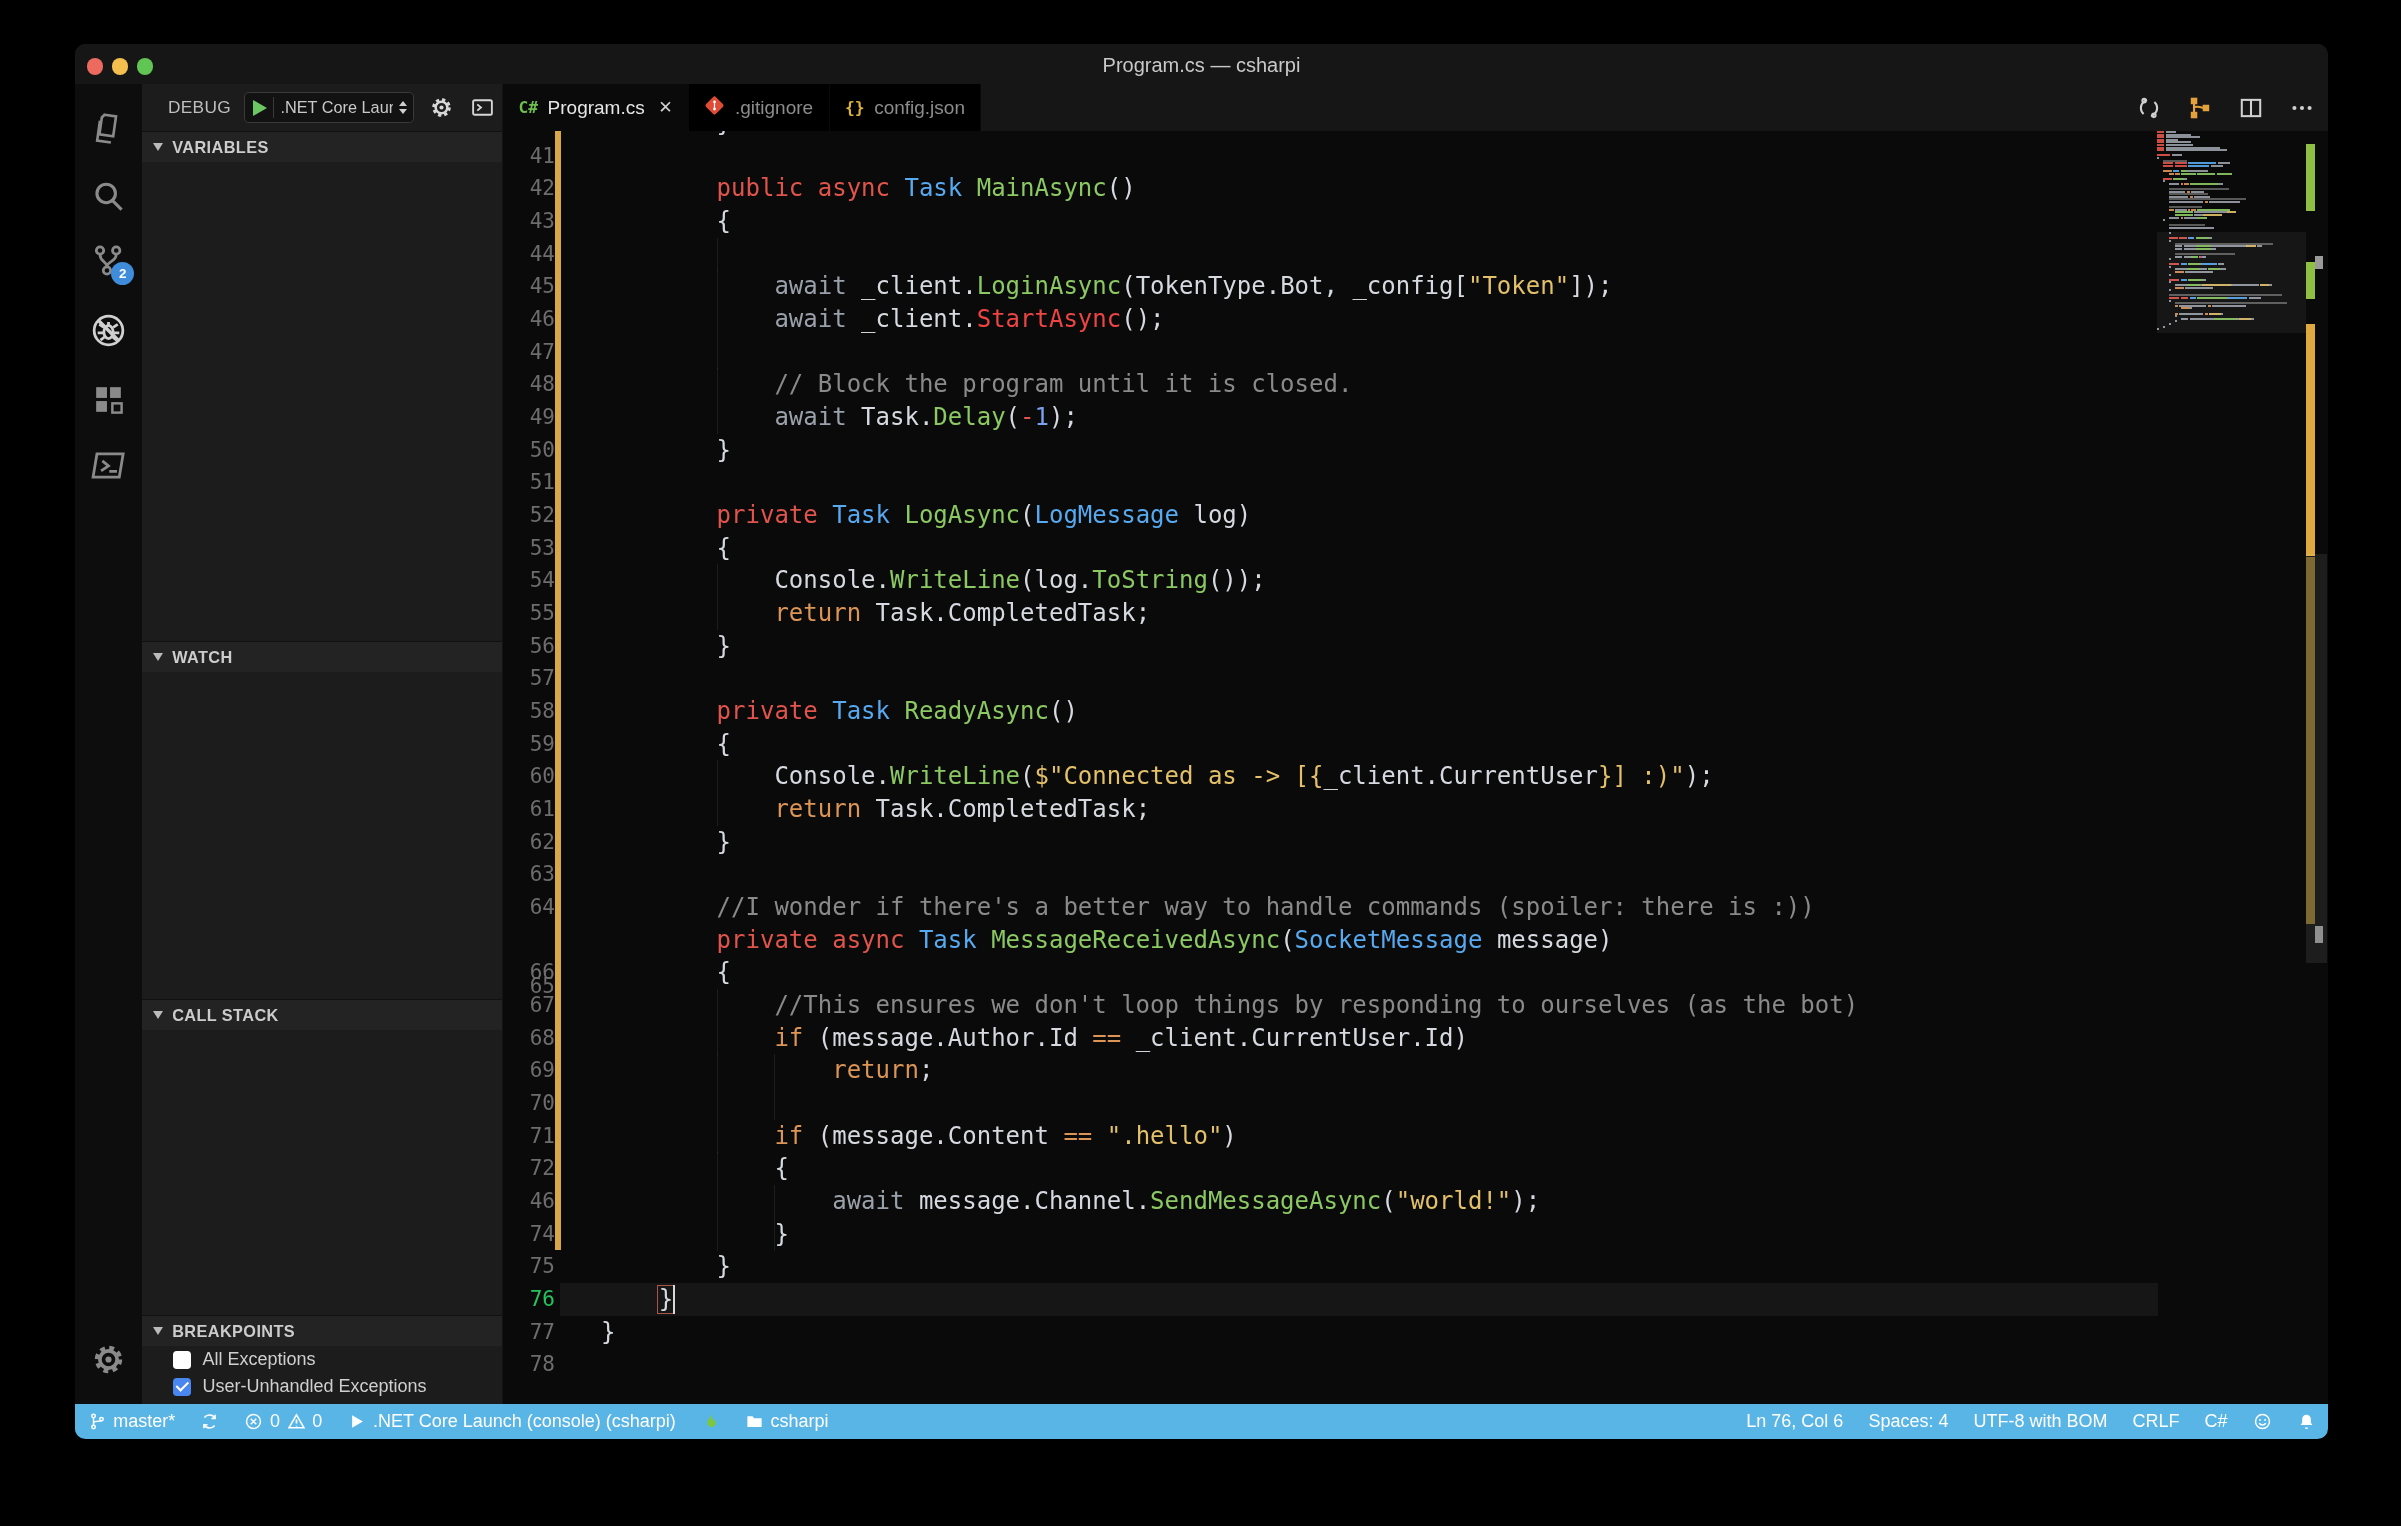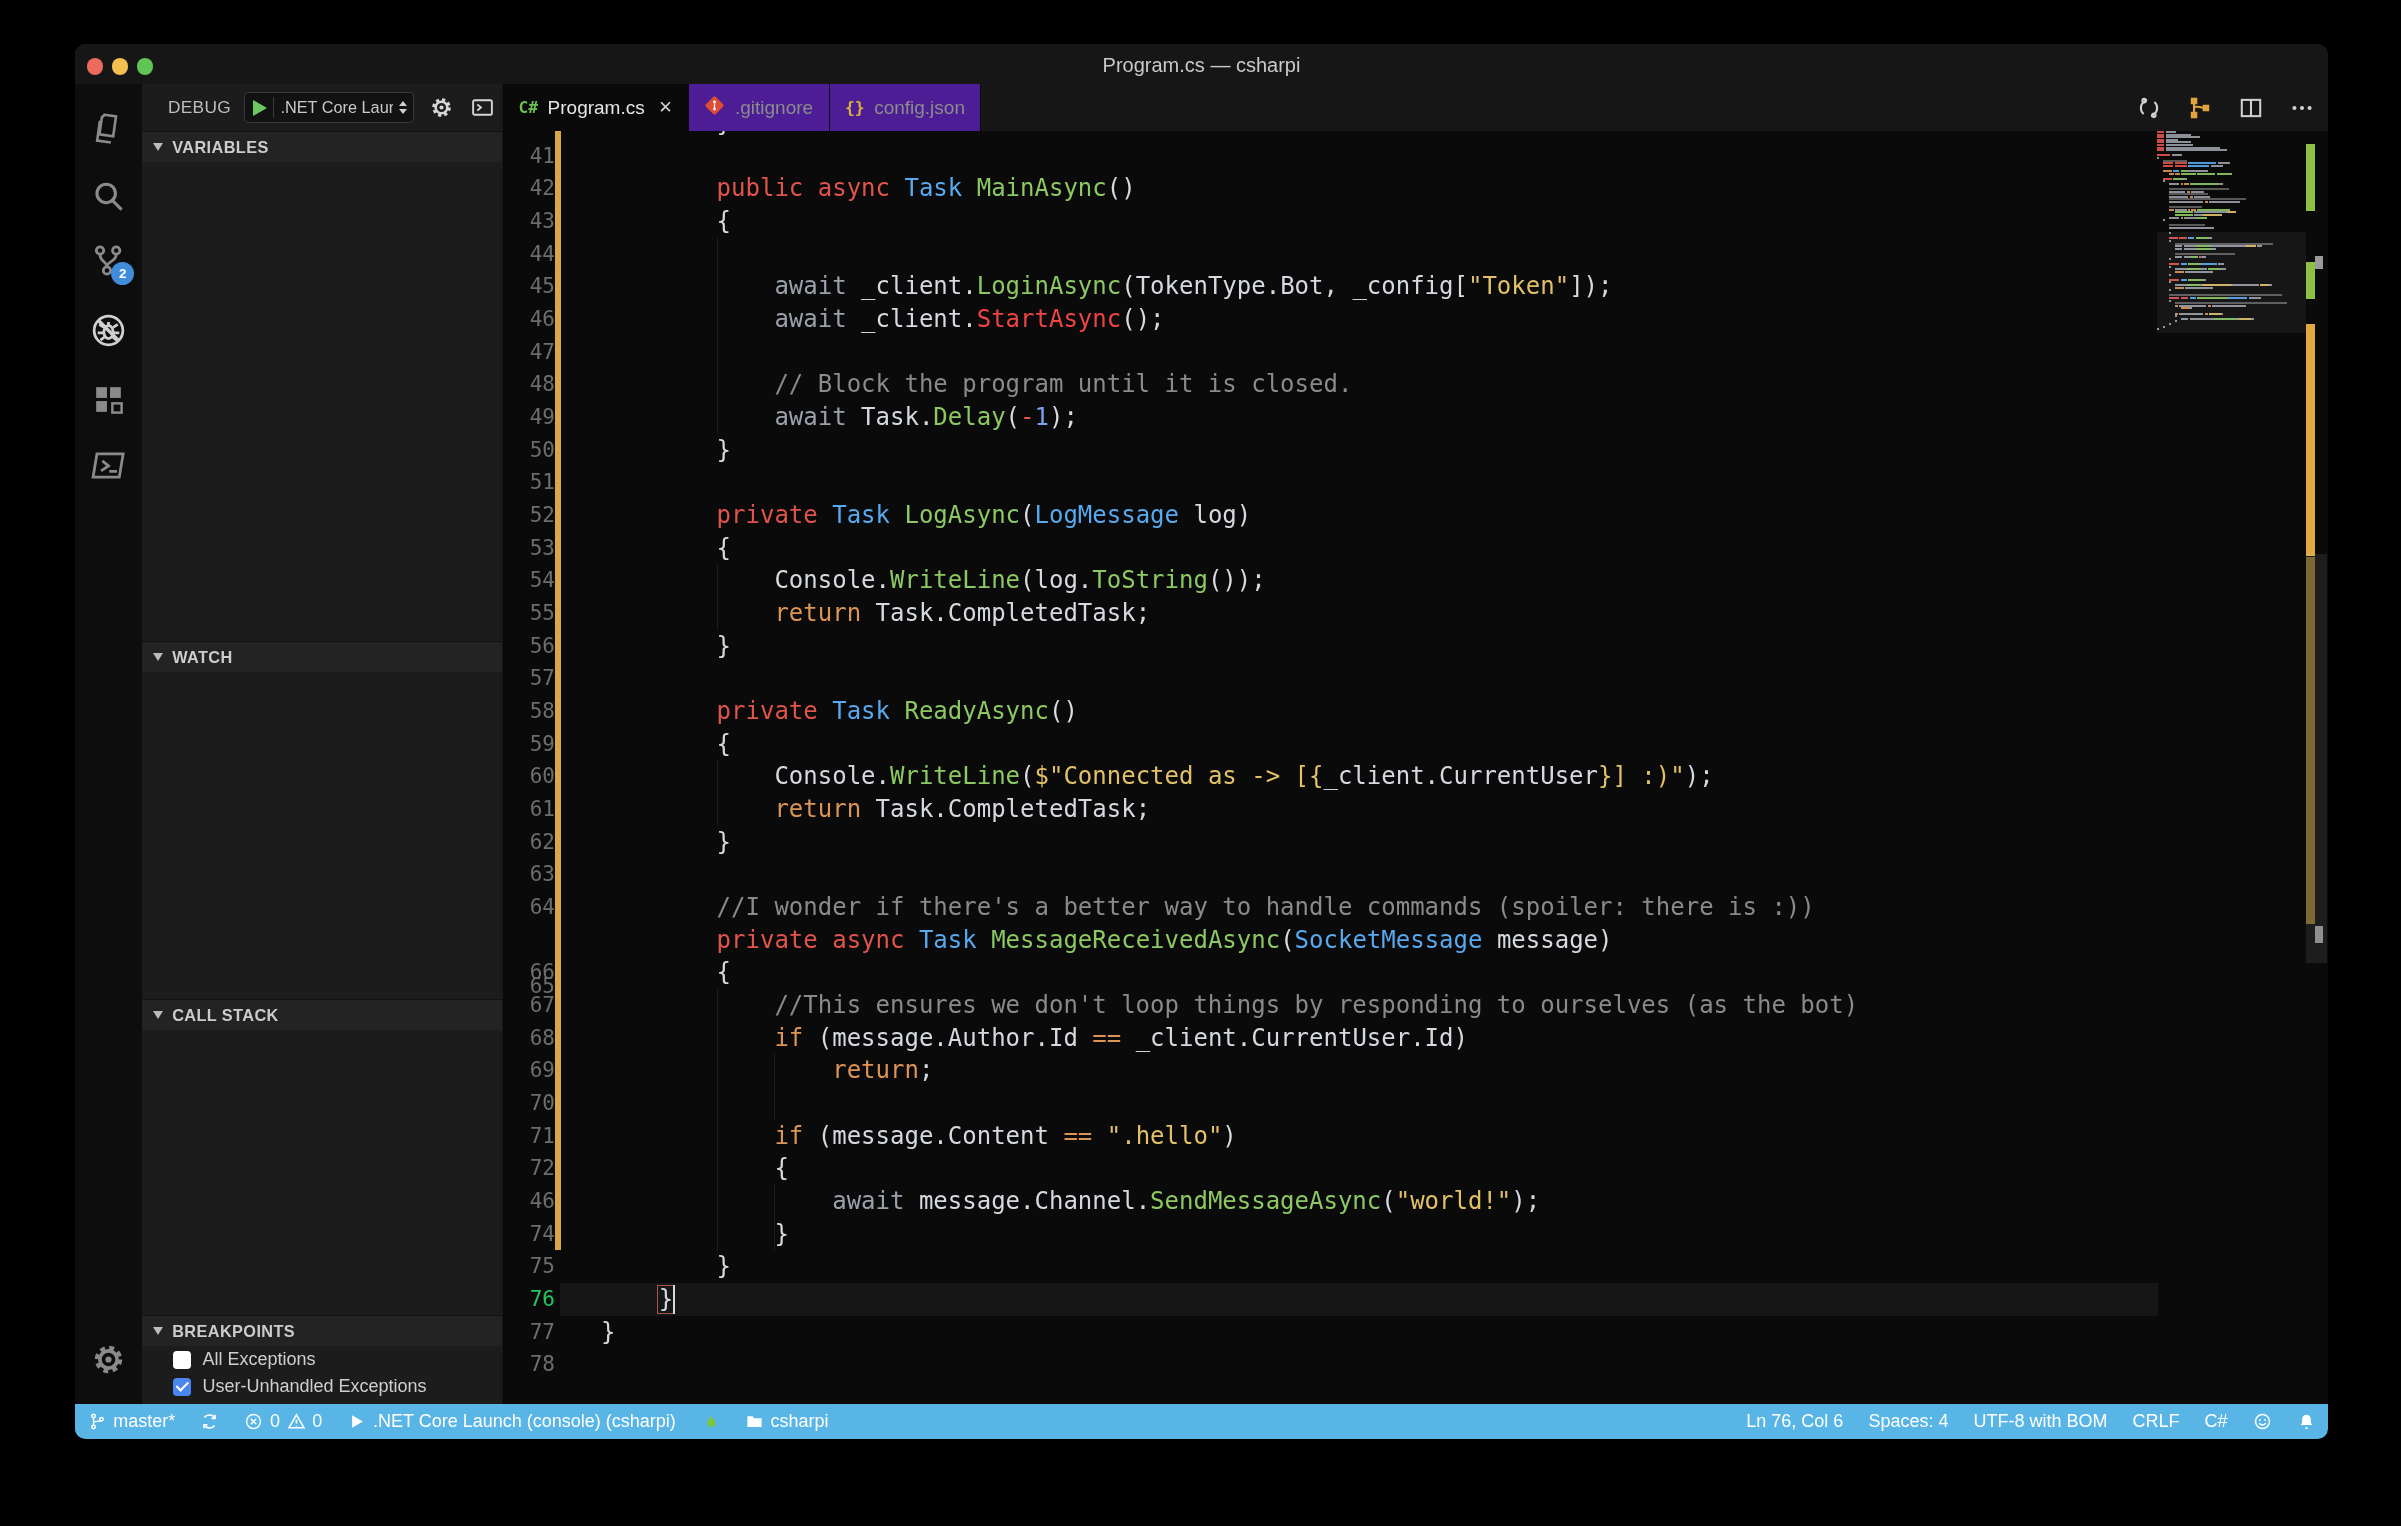--- a/index.html
+++ b/index.html
@@ -31,21 +31,21 @@
   .tool-icon svg{width:25px;height:25px;}
   .section-header{position:absolute;left:0;width:100%;height:31px;background:#232323;border-top:1px solid #111;display:flex;align-items:center;color:#cccccc;font-size:16.3px;font-weight:bold;letter-spacing:0.4px;}
   .sec-arrow{width:0;height:0;border-top:8.6px solid #bbb;border-left:5.8px solid transparent;border-right:5.8px solid transparent;margin:0 9.6px 0 10.6px;}
   .bp-row{position:absolute;left:0;width:100%;height:27px;display:flex;align-items:center;color:#cfcfcf;font-size:18px;}
   .cb{width:18px;height:18px;border-radius:3.8px;margin:0 11.5px 0 31px;flex:none;position:relative;}
   .cb.unchecked{background:#ffffff;}
   .cb.checked{background:#4a86f0;}
   .cb.checked:after{content:"";position:absolute;left:5.8px;top:1.9px;width:4.8px;height:9.6px;border:solid #fff;border-width:0 2.4px 2.4px 0;transform:rotate(45deg);}
   
   #tabbar{position:absolute;left:428px;top:40px;right:0;height:47px;background:#161616;display:flex;}
-  .tab{height:100%;display:flex;align-items:center;padding:0 15.4px;background:#4c1d95;border-right:1px solid #0a0a0a;color:#8c8c8c;font-size:19px;gap:9.6px;}
+  .tab{height:100%;display:flex;align-items:center;padding:0 15.4px;background:#000000;border-right:1px solid #0a0a0a;color:#8c8c8c;font-size:19px;gap:9.6px;}
   .tab.active{background:#0a0a0a;color:#e6e6e6;}
   .tab .close{font-size:17.3px;color:#cfcfcf;margin-left:3.8px;}
   .tab-icon{font-family:"DejaVu Sans Mono",monospace;font-weight:bold;font-size:16.3px;}
   #editor-actions{position:absolute;right:13.4px;top:0;height:47px;display:flex;align-items:center;gap:25px;}
   #editor-actions .ea{color:#d0d0d0;display:flex;align-items:center;}
   #editor-actions svg{width:26px;height:26px;}
   
   #editor{position:absolute;left:428px;top:87px;right:0;bottom:35px;background:#0a0a0a;overflow:hidden;}
   #code-layer{position:absolute;left:0;top:0;right:0;bottom:0;font-family:"DejaVu Sans Mono",monospace;font-size:24px;}
   .cur-line-bg{position:absolute;left:57px;width:1598px;height:33px;background:#161616;}

